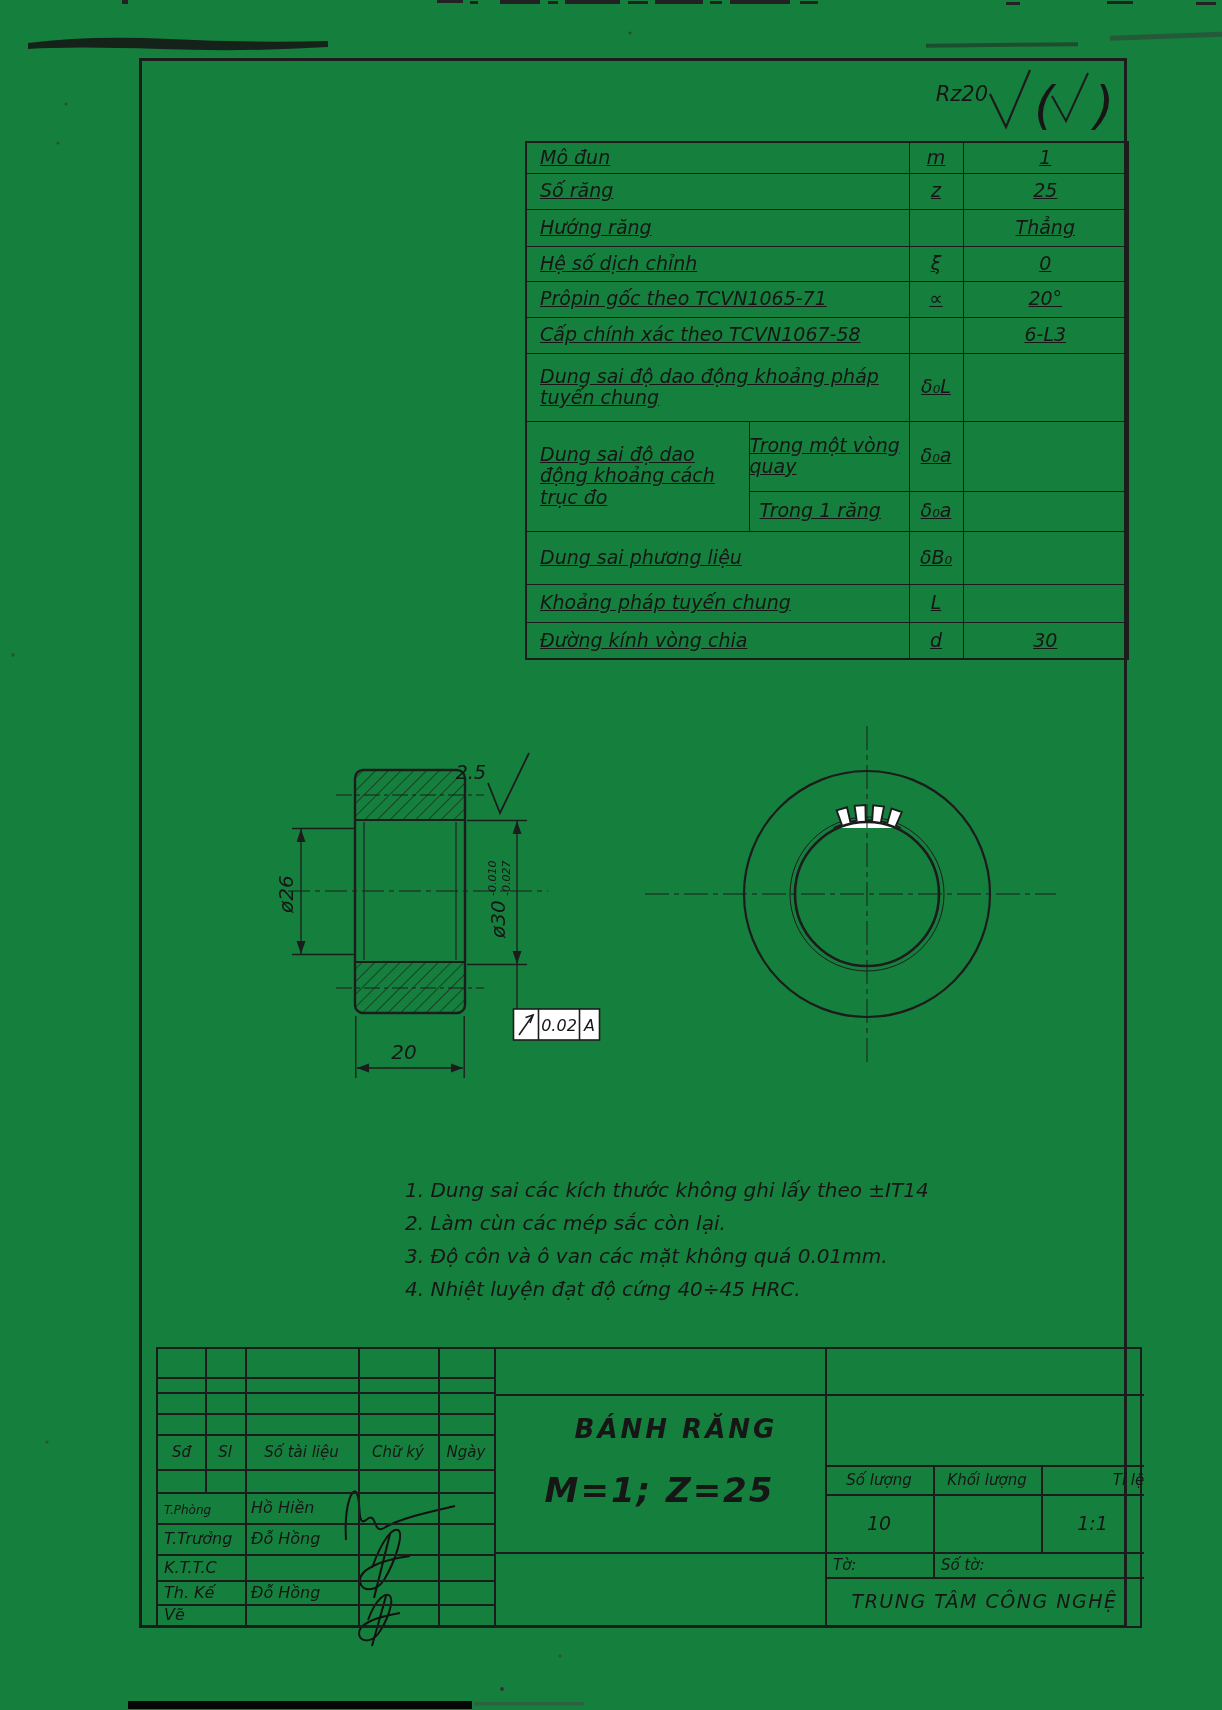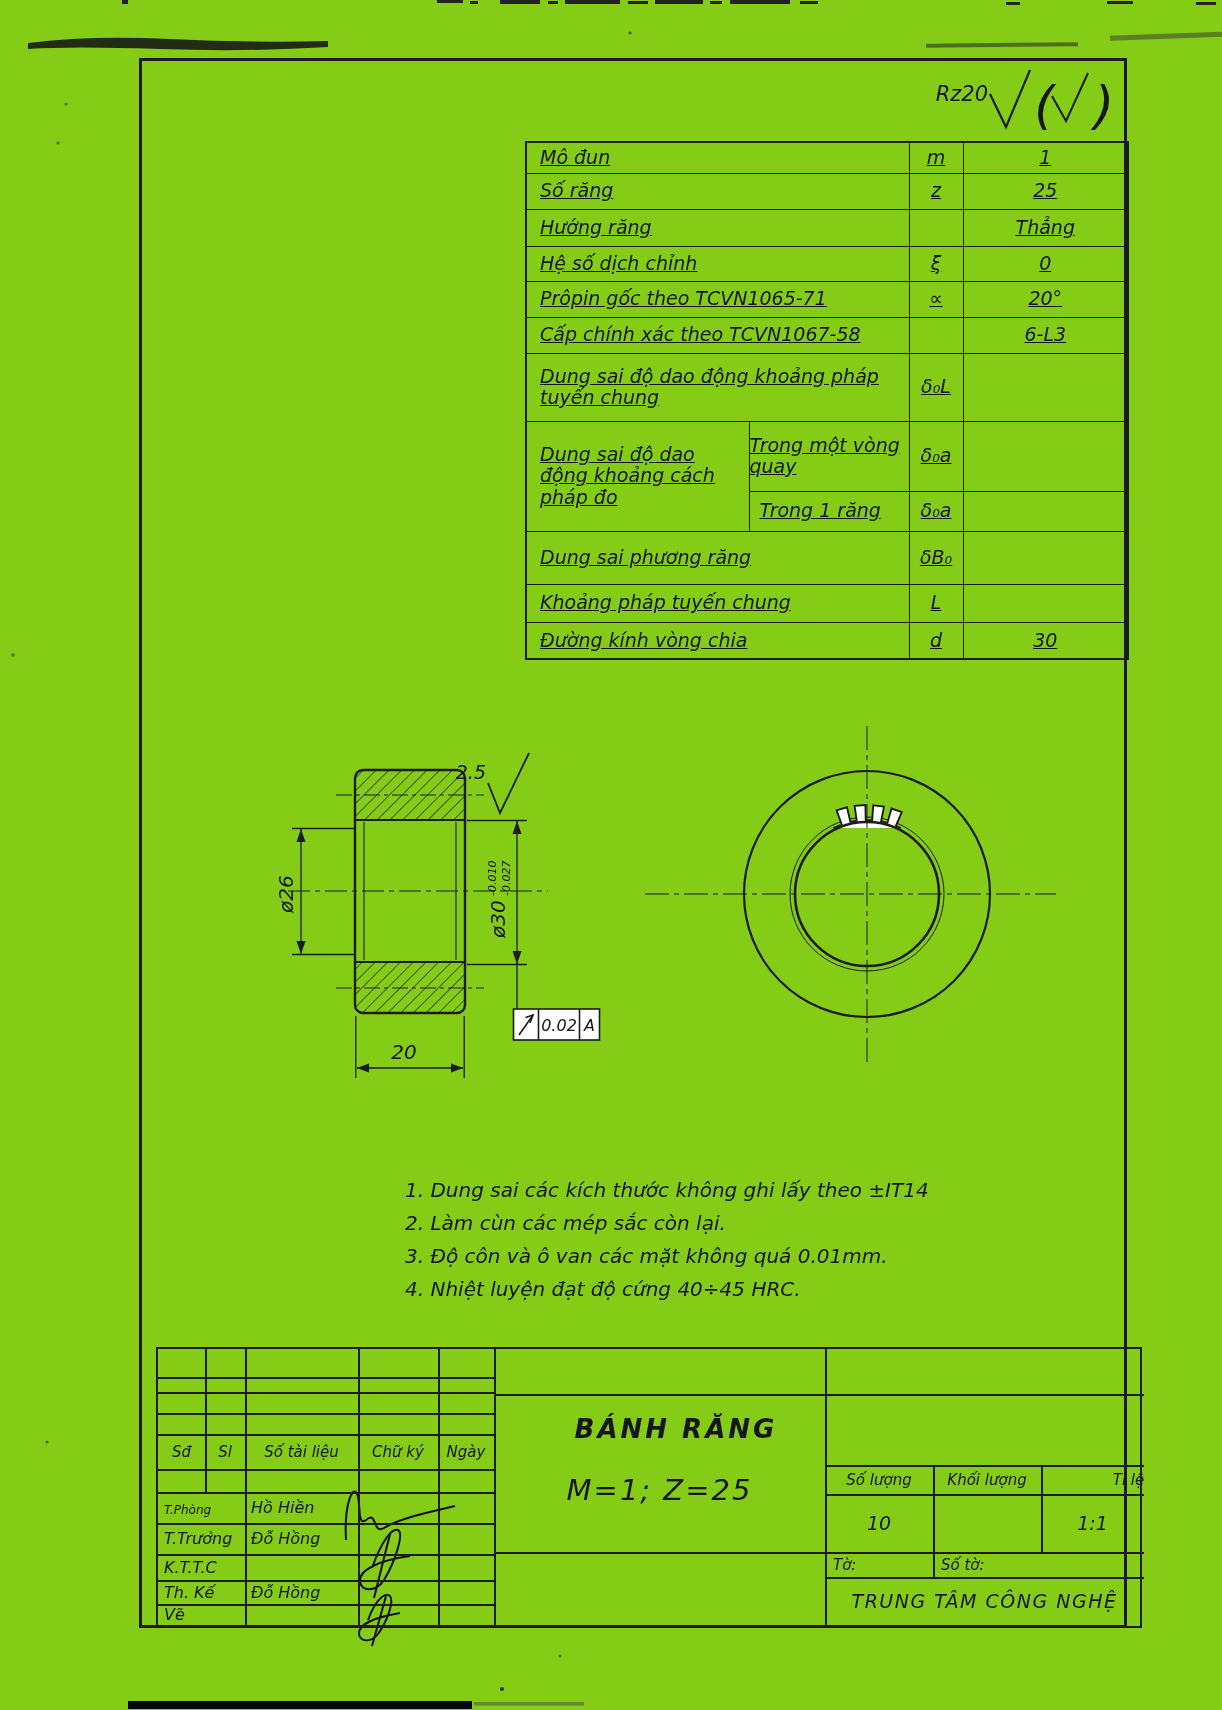--- a/index.html
+++ b/index.html
@@ -1,16 +1,16 @@
 <!DOCTYPE html>
 <html><head>
 <meta charset="utf-8">
 <style>
   html,body{margin:0;padding:0;background:#ffffff;}
-  #page{position:relative;width:1222px;height:1710px;background:#84cc16;overflow:hidden;
+  #page{position:relative;width:1222px;height:1710px;background:#15803d;overflow:hidden;
         font-family:"DejaVu Sans",sans-serif;font-style:italic;color:#161616;}
   #drawing-svg{position:absolute;left:0;top:0;z-index:1;}
   #drawing-svg text{font-family:"DejaVu Sans",sans-serif;font-style:italic;fill:#161616;}
   
   #ptable{position:absolute;left:525px;top:141px;width:602px;z-index:2;
           border-collapse:collapse;table-layout:fixed;font-size:19px;}
   #ptable td{border:1.7px solid #1c1c1c;vertical-align:middle;line-height:1.12;overflow:hidden;text-decoration:underline;}
   #ptable{border:2.6px solid #1c1c1c;}
   #ptable td.nm{padding:2px 6px 2px 13px;text-align:left;}
   #ptable td.sb{text-align:center;}
@@ -210,32 +210,32 @@
     <td class="nm" colspan="2">Cấp chính xác theo TCVN1067-58</td>
     <td class="sb"></td>
     <td class="vl">6-L3</td>
   </tr>
   <tr style="height:68px">
     <td class="nm" colspan="2">Dung sai độ dao động khoảng pháp tuyến chung</td>
     <td class="sb">δ₀L</td>
     <td class="vl"></td>
   </tr>
   <tr style="height:70px">
-    <td class="nm" rowspan="2">Dung sai độ dao động khoảng cách pháp đo</td>
+    <td class="nm" rowspan="2">Dung sai độ dao động khoảng cách trục đo</td>
     <td class="nm" style="padding-left:0">Trong một vòng quay</td>
     <td class="sb">δ₀a</td>
     <td class="vl"></td>
   </tr>
   <tr style="height:40px">
     <td class="nm" style="padding-left:10px">Trong 1 răng</td>
     <td class="sb">δ₀a</td>
     <td class="vl"></td>
   </tr>
   <tr style="height:53px">
-    <td class="nm" colspan="2">Dung sai phương răng</td>
+    <td class="nm" colspan="2">Dung sai phương liệu</td>
     <td class="sb">δB₀</td>
     <td class="vl"></td>
   </tr>
   <tr style="height:38px">
     <td class="nm" colspan="2">Khoảng pháp tuyến chung</td>
     <td class="sb">L</td>
     <td class="vl"></td>
   </tr>
   <tr style="height:37px">
     <td class="nm" colspan="2">Đường kính vòng chia</td>
@@ -281,21 +281,21 @@
   <div class="cell" style="left:6px;top:143px;width:80px;height:36px;font-size:12px">T.Phòng</div>
   <div class="cell" style="left:93px;top:143px;width:106px;height:31px;font-size:16px">Hồ Hiền</div>
   <div class="cell" style="left:6px;top:174px;width:80px;height:31px;font-size:16px">T.Trưởng</div>
   <div class="cell" style="left:93px;top:174px;width:106px;height:31px;font-size:16px">Đỗ Hồng</div>
   <div class="cell" style="left:6px;top:205px;width:80px;height:26px;font-size:16px">K.T.T.C</div>
   <div class="cell" style="left:6px;top:231px;width:80px;height:24px;font-size:16px">Th. Kế</div>
   <div class="cell" style="left:93px;top:231px;width:106px;height:24px;font-size:16px">Đỗ Hồng</div>
   <div class="cell" style="left:6px;top:255px;width:80px;height:20px;font-size:16px">Vẽ</div>
 
   <div class="cell c" style="left:336px;top:55px;width:364px;height:50px;font-size:26px;font-weight:bold;letter-spacing:3px">BÁNH RĂNG</div>
-  <div class="cell c" style="left:336px;top:118px;width:331px;height:46px;font-size:29px;font-weight:normal;letter-spacing:2px">M=1; Z=25</div>
+  <div class="cell c" style="left:336px;top:118px;width:331px;height:46px;font-size:34px;font-weight:bold;letter-spacing:2px">M=1; Z=25</div>
 
   <div class="cell c" style="left:667px;top:116px;width:108px;height:29px;font-size:15px">Số lượng</div>
   <div class="cell c" style="left:775px;top:116px;width:108px;height:29px;font-size:15px">Khối lượng</div>
   <div class="cell c" style="left:919px;top:116px;width:103px;height:29px;font-size:15px">Tỉ lệ</div>
   <div class="cell c" style="left:667px;top:145px;width:108px;height:58px;font-size:19px">10</div>
   <div class="cell c" style="left:775px;top:145px;width:108px;height:58px;font-size:19px"></div>
   <div class="cell c" style="left:883px;top:145px;width:103px;height:58px;font-size:19px">1:1</div>
   <div class="cell" style="left:675px;top:203px;width:95px;height:25px;font-size:15px">Tờ:</div>
   <div class="cell" style="left:783px;top:203px;width:150px;height:25px;font-size:15px">Số tờ:</div>
   <div class="cell c" style="left:667px;top:228px;width:319px;height:48px;font-size:19px;letter-spacing:1.5px">TRUNG TÂM CÔNG NGHỆ</div>

